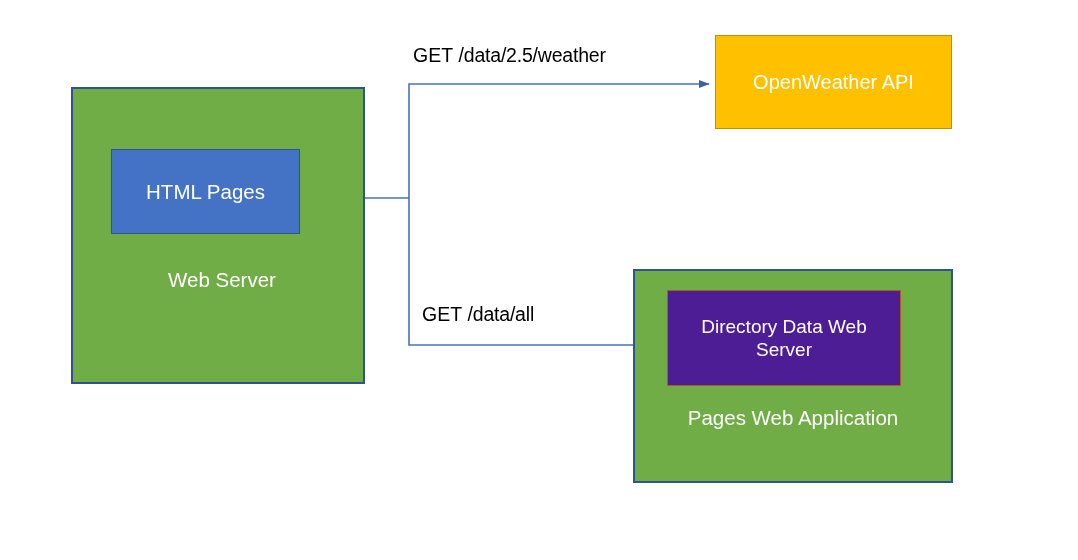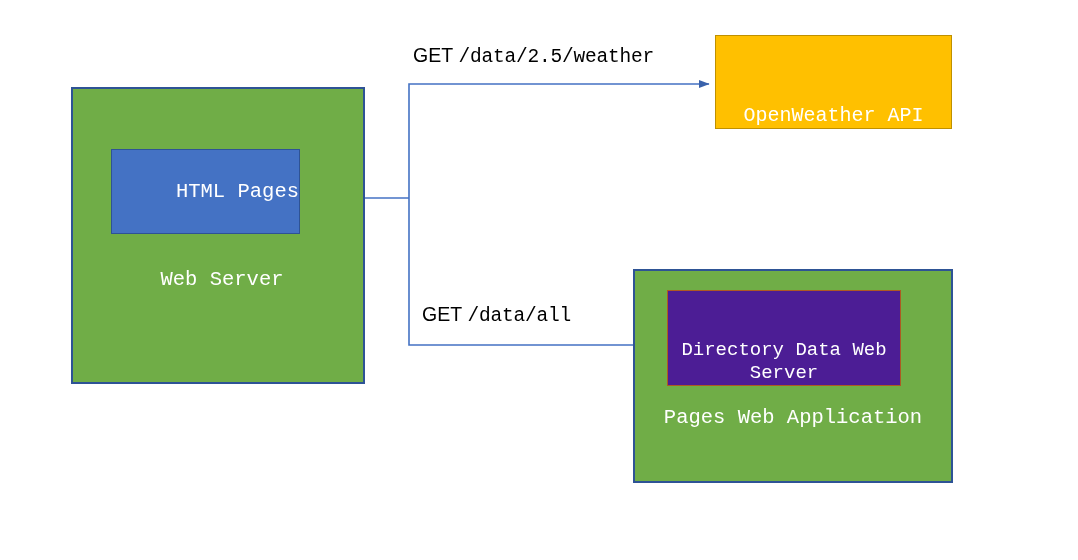--- a/index.html
+++ b/index.html
@@ -16,25 +16,24 @@
     width: 1078px;
     height: 560px;
     background: #ffffff;
     overflow: hidden;
   }
   .node {
     position: absolute;
     box-sizing: border-box;
     display: flex;
     align-items: center;
-    justify-content: flex-end;
+    justify-content: center;
     text-align: center;
     color: #ffffff;
     line-height: 1.22;
-    font-family: Liberation Mono, monospace;
   }
 
   
   #web-server {
     left: 71px;
     top: 87px;
     width: 294px;
     height: 297px;
     background: #70AD47;
     border: 2px solid #2E5395;
@@ -121,21 +120,21 @@
     position: absolute;
     color: #000000;
     white-space: nowrap;
     font-size: 19.5px;
     letter-spacing: 0px;
   }
   .edge-label .verb {
     font-family: "Liberation Sans", sans-serif;
   }
   .edge-label .path {
-    font-family: Liberation Mono, monospace;
+    font-family: Liberation Sans, sans-serif;
     letter-spacing: -0.2px;
     margin-top: 12px;
   }
   #label-weather {
     left: 413px;
     top: 44px;
   }
   #label-all {
     left: 422px;
     top: 303px;

